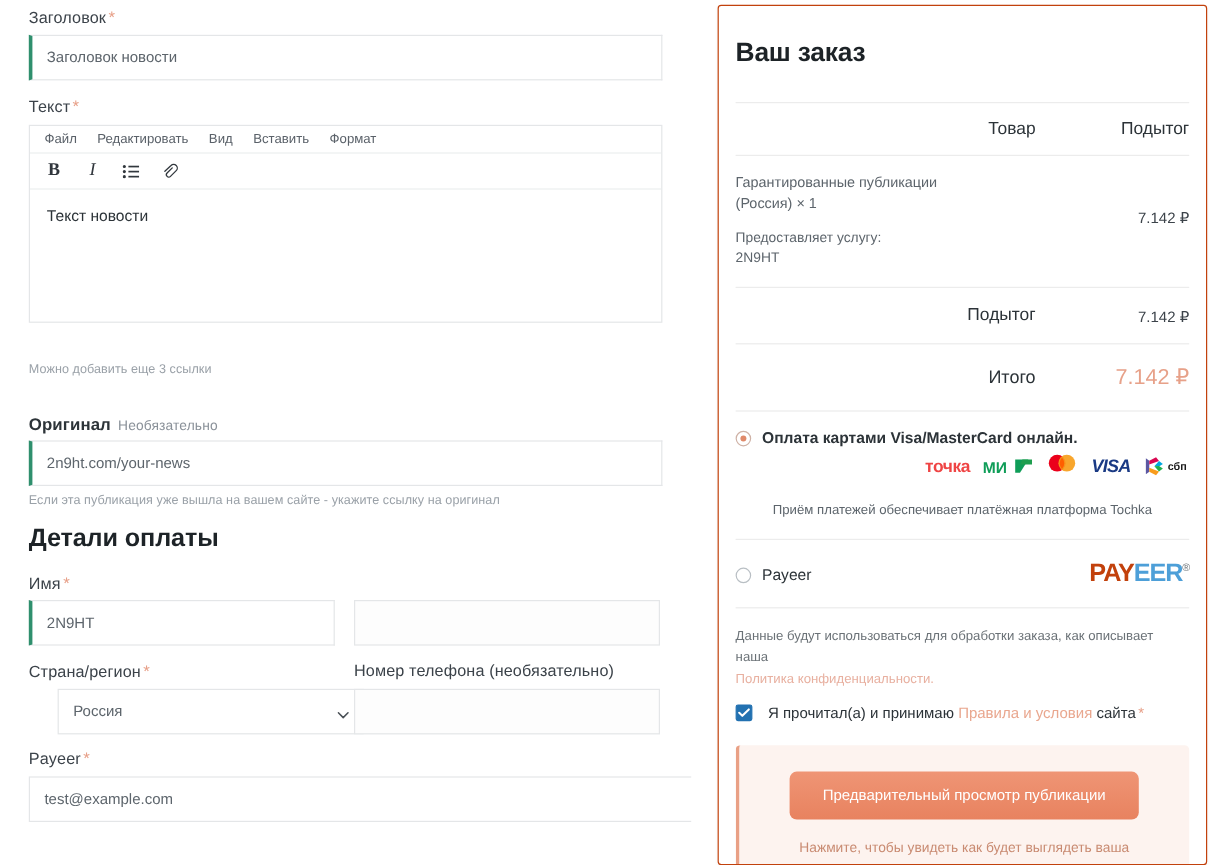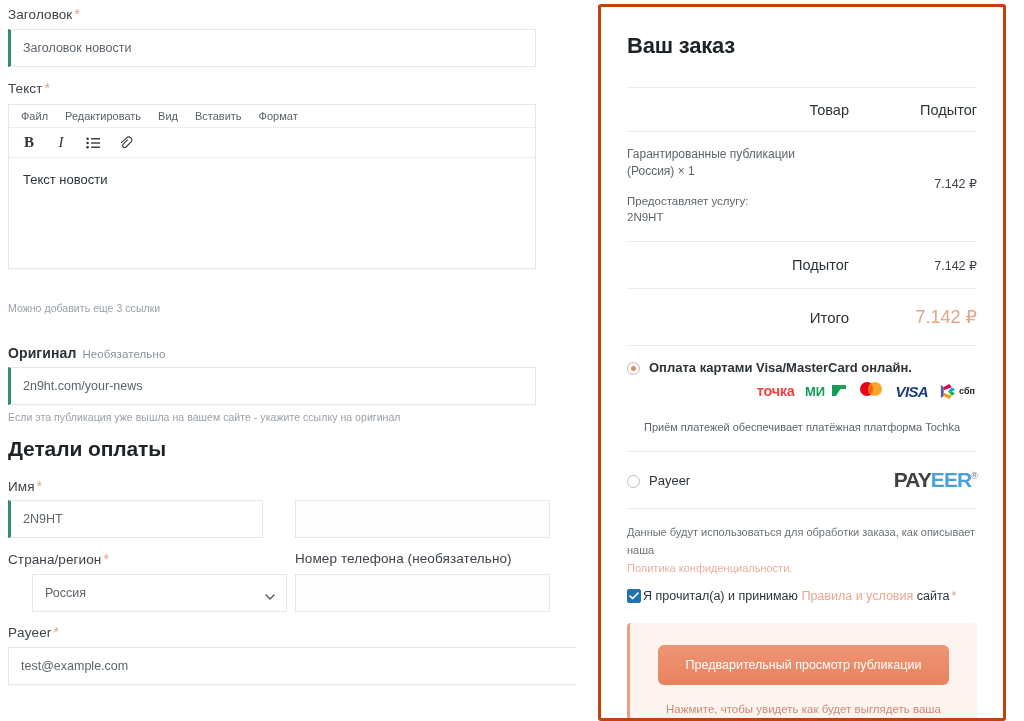--- a/index.html
+++ b/index.html
@@ -14,21 +14,21 @@
   .page { position: relative; width: 1024px; height: 721px; background:#fff; }
 
   
   .left-col {
     position: absolute; left: 0; top: 0;
     width: 576px; height: 721px;
     padding: 0 24px 0 24px;
     background: #fff;
     overflow: hidden;
   }
-  .fld { position: absolute; left: 8px; }
+  .fld { position: absolute; left: 24px; }
 
   .label {
     font-size: 13.5px;
     color: #3c434a;
     letter-spacing: .1px;
     white-space: nowrap;
   }
   .label .req { color: #e79e86; font-size: 14px; margin-left: 2px; }
   .label .optional {
     color: #8a9199; font-size: 11.5px; font-weight: 400; margin-left: 6px;
@@ -106,24 +106,24 @@
     transform: translateY(-50%);
     width: 10px; height: 10px;
   }
 
   
   .right-card {
     position: absolute;
     left: 598px; top: 4px;
     width: 408px; height: 717px;
     background: #fff;
-    border: 3px solid #c2410c;
+    border: 1px solid #c2410c;
     border-radius: 3px;
     box-shadow: 0 1px 3px rgba(0,0,0,.035);
-    padding: 0 26px;
+    padding: 0 14px;
     overflow: hidden;
   }
   .order-title {
     font-size: 22px; font-weight: 700; color: #1d2327;
     margin: 26px 0 0 0; letter-spacing: -.2px;
   }
   .rule { height: 1px; background: #ececec; }
 
   .ord-row { display: flex; align-items: flex-start; }
   .ord-head {
@@ -185,32 +185,32 @@
   .pay-note {
     font-size: 11px; color: #5d656c; text-align: center;
     margin-top: 20px;
   }
 
   .payeer-row {
     display:flex; align-items:center; justify-content:space-between;
     padding: 16px 0 16px 0;
   }
   .payeer-logo { font-size: 21px; font-weight: 800; letter-spacing: -.9px; }
-  .payeer-logo .a { color: #404040; }
+  .payeer-logo .a { color: #c2410c; }
   .payeer-logo .b { color: #4d9fd8; }
   .payeer-logo .r { font-size: 9px; color:#6b7277; vertical-align: super; font-weight:400; }
 
   .privacy {
     font-size: 11px; color: #6b7277; line-height: 18px;
     padding-top: 14px;
   }
   .privacy a { color: #e8b0a0; text-decoration: none; }
 
   .terms {
-    display:flex; align-items:center; gap:2px;
+    display:flex; align-items:center; gap:13px;
     padding: 12px 0 14px 0;
     font-size: 12.5px; color:#2c3338;
   }
   .cbx {
     width:14px; height:14px; border-radius:2px;
     background:#2271b1; border:1px solid #2271b1;
     display:flex; align-items:center; justify-content:center; flex:none;
   }
   .cbx svg { display:block; }
   .terms a { color:#e9a78f; text-decoration:none; }

